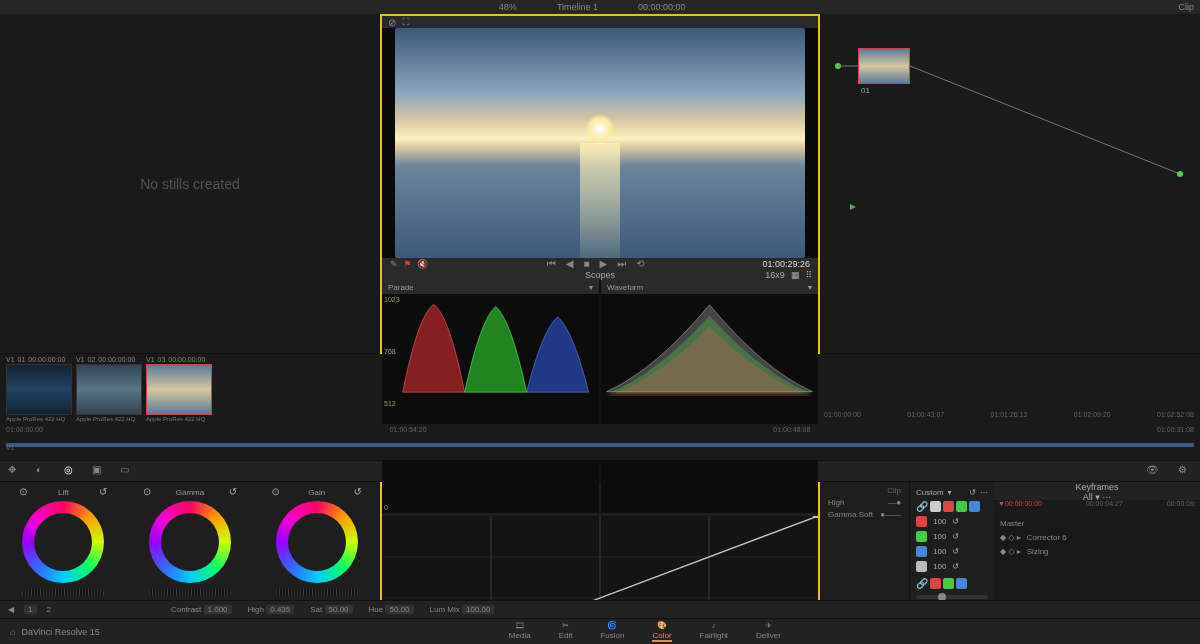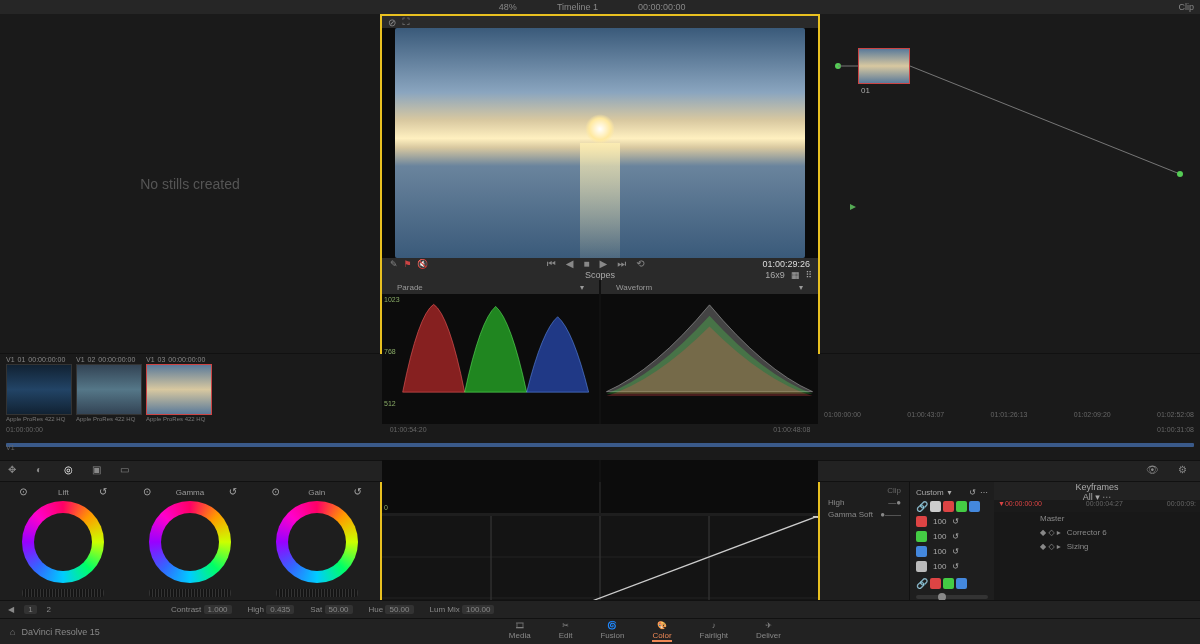--- a/index.html
+++ b/index.html
@@ -13,21 +13,21 @@
 .viewer-img { height:246px; background:#0a0a0a; display:flex; align-items:center; justify-content:center; }
 .sunset { width:410px; height:230px; background:linear-gradient(to bottom,#3a5a7a 0%,#8aa5bf 28%,#d8c8a0 40%,#fff0c0 48%,#d8c8a0 52%,#6a849d 60%,#3a5a7a 100%); position:relative; border-radius:2px; }
 .sunset::before { content:''; position:absolute; left:50%; top:44%; width:30px; height:30px; border-radius:50%; background:radial-gradient(circle,#fff 0%,#ffe9a0 50%,transparent 70%); transform:translate(-50%,-50%); }
 .sunset::after { content:''; position:absolute; left:50%; top:50%; bottom:0; width:40px; background:linear-gradient(to bottom,rgba(255,240,180,.8),rgba(255,240,180,.1)); transform:translateX(-50%); }
 .viewer-ctrl { height:26px; background:#2a2a2a; display:flex; align-items:center; padding:0 8px; font-size:9px; color:#888; }
 .transport { flex:1; display:flex; justify-content:center; gap:10px; font-size:10px; }
 .scopes-hdr { height:20px; background:#2a2a2a; display:flex; align-items:center; justify-content:center; font-size:9px; color:#aaa; position:relative; }
 .scopes-hdr .rdim { position:absolute; right:6px; display:flex; gap:6px; align-items:center; }
 .scopes-grid { flex:1; display:grid; grid-template-columns:1fr 1fr; grid-template-rows:1fr 1fr; gap:2px; background:#111; }
 .scope { background:#1e1e1e; display:flex; flex-direction:column; }
-.scope-hdr { height:14px; background:#2a2a2a; font-size:8px; color:#999; display:flex; align-items:center; padding:0 15px; justify-content:space-between; }
+.scope-hdr { height:14px; background:#2a2a2a; font-size:8px; color:#999; display:flex; align-items:center; padding:0 6px; justify-content:space-between; }
 .scope-body { flex:1; position:relative; background:#0c0c0c; overflow:hidden; }
 .parade-ticks { position:absolute; left:2px; top:2px; bottom:2px; display:flex; flex-direction:column; justify-content:space-between; font-size:7px; color:#8a6; }
 .nodes { flex:1; background:#1a1a1a; position:relative; border-bottom:1px solid #111; }
 .node-thumb { position:absolute; top:34px; left:38px; width:52px; height:36px; border:1px solid #c44; background:linear-gradient(to bottom,#5a7a9a,#d8c8a0,#5a7a9a); }
 .node-thumb .lbl { position:absolute; bottom:-12px; left:2px; font-size:8px; color:#aaa; }
 .clips-row { height:70px; background:#1a1a1a; display:flex; padding:2px 6px; gap:4px; }
 .clip { width:66px; display:flex; flex-direction:column; }
 .clip-hdr { font-size:7px; color:#888; display:flex; gap:3px; }
 .clip-img { flex:1; background:#223344; border:1px solid #333; margin:1px 0; }
 .clip.active .clip-img { border:1px solid #c44; background:linear-gradient(to bottom,#5a7a9a,#d8c8a0,#5a7a9a); }
@@ -55,21 +55,21 @@
 .right-panel { flex:1; background:#1e1e1e; display:flex; }
 .qualifier { width:90px; padding:4px 8px; font-size:8px; color:#888; border-right:1px solid #111; }
 .qualifier .row { display:flex; justify-content:space-between; margin:3px 0; }
 .channel-box { width:84px; padding:6px; }
 .channel-row { display:flex; align-items:center; gap:6px; margin:4px 0; font-size:8px; color:#aaa; }
 .cswatch { width:11px; height:11px; border-radius:2px; }
 .keyframes { flex:1; display:flex; flex-direction:column; }
 .kf-hdr { height:18px; background:#222; display:flex; align-items:center; padding:0 8px; font-size:9px; justify-content:space-between;flex-direction:column; }
 .kf-ruler { height:12px; display:flex; justify-content:space-between; padding:0 4px; font-size:7px; color:#666; background:#1a1a1a; }
 .kf-body { flex:1; background:#181818; font-size:8px; color:#888; padding:2px 6px; }
-.kf-body .krow { display:flex; align-items:flex-start; gap:6px; height:14px;margin-left:40px; }
+.kf-body .krow { display:flex; align-items:flex-end; gap:6px; height:14px; }
 .bottombar { position:absolute; bottom:0; left:0; right:0; height:26px; background:#222; display:flex; align-items:center; padding:0 10px; font-size:9px; color:#888; border-top:1px solid #111; }
 .bottombar .pages { flex:1; display:flex; justify-content:center; gap:28px; }
 .bottombar .pages .pg { display:flex; flex-direction:column; align-items:center; gap:1px; font-size:8px; cursor:pointer; }
 .bottombar .pages .pg.active { color:#e85; border-bottom:2px solid #e85; }
 .bottomstrip { position:absolute; bottom:26px; left:0; right:0; height:18px; background:#222; border-top:1px solid #111; display:flex; align-items:center; padding:0 8px; font-size:8px; color:#888; gap:10px; }
 .bottomstrip .pnum { background:#333; padding:0 4px; border-radius:2px; }
 svg.parade-svg path { fill-opacity:.5; stroke-width:0.5; }
 </style>
 </head>
 <body>

